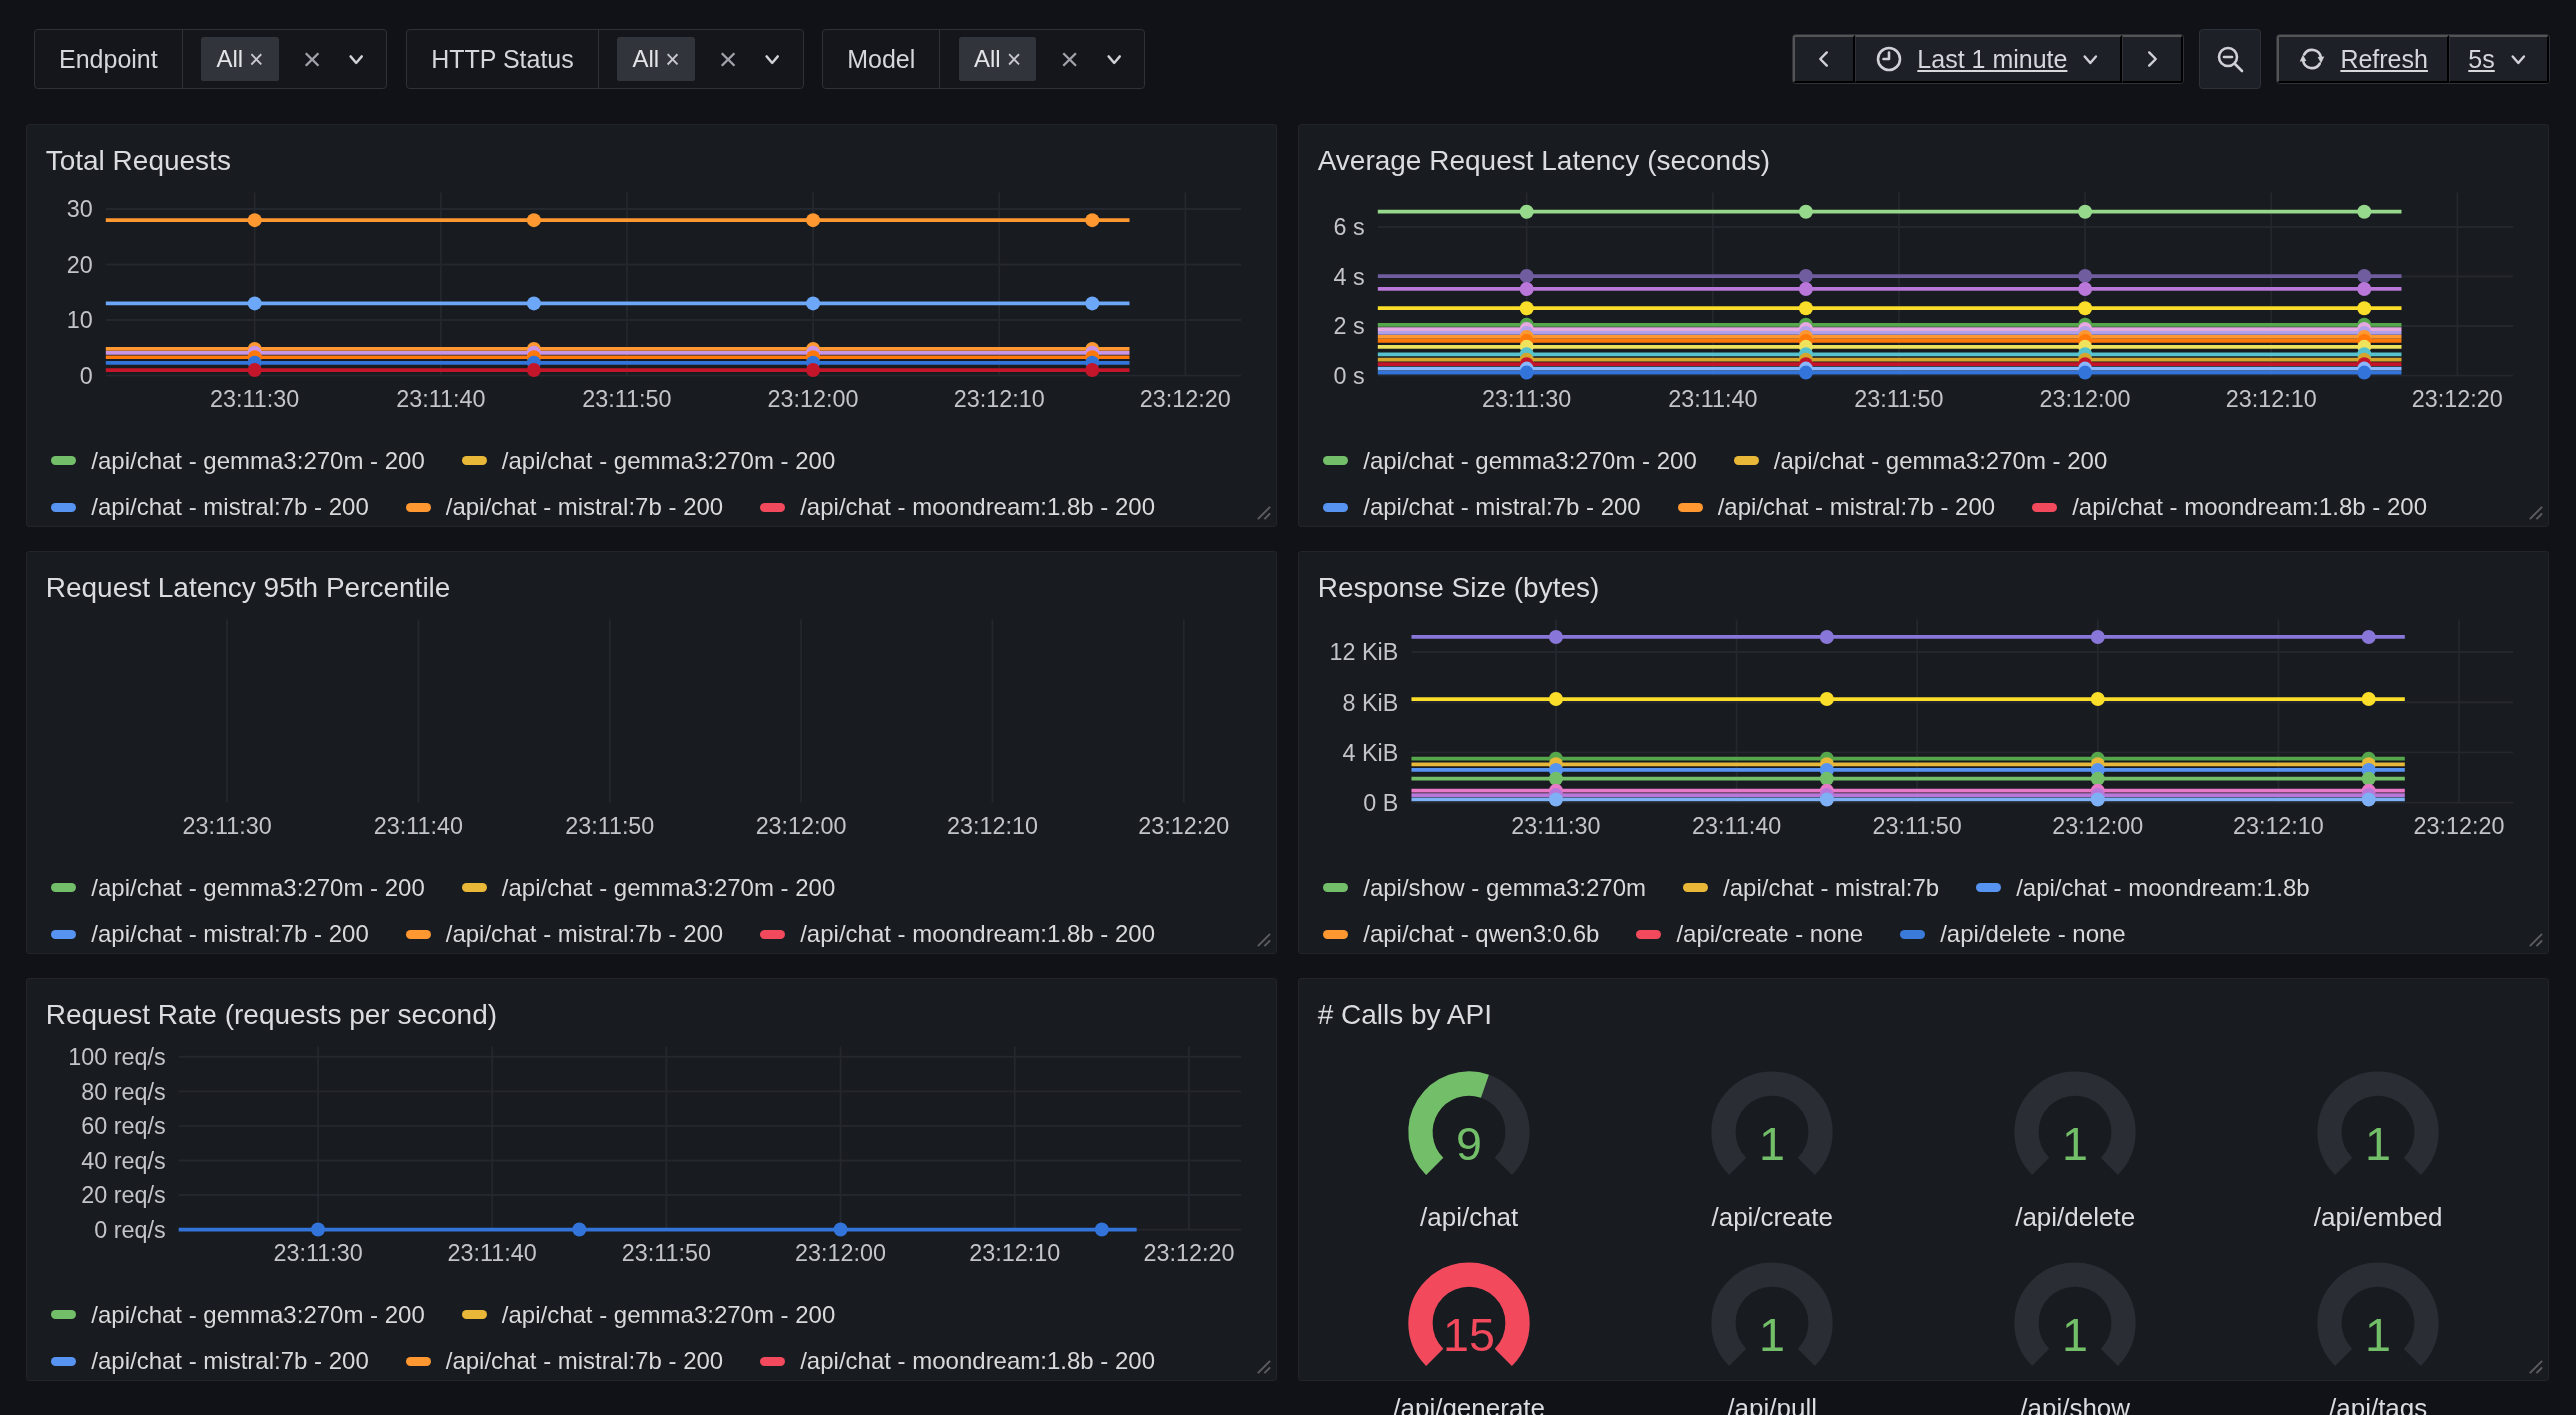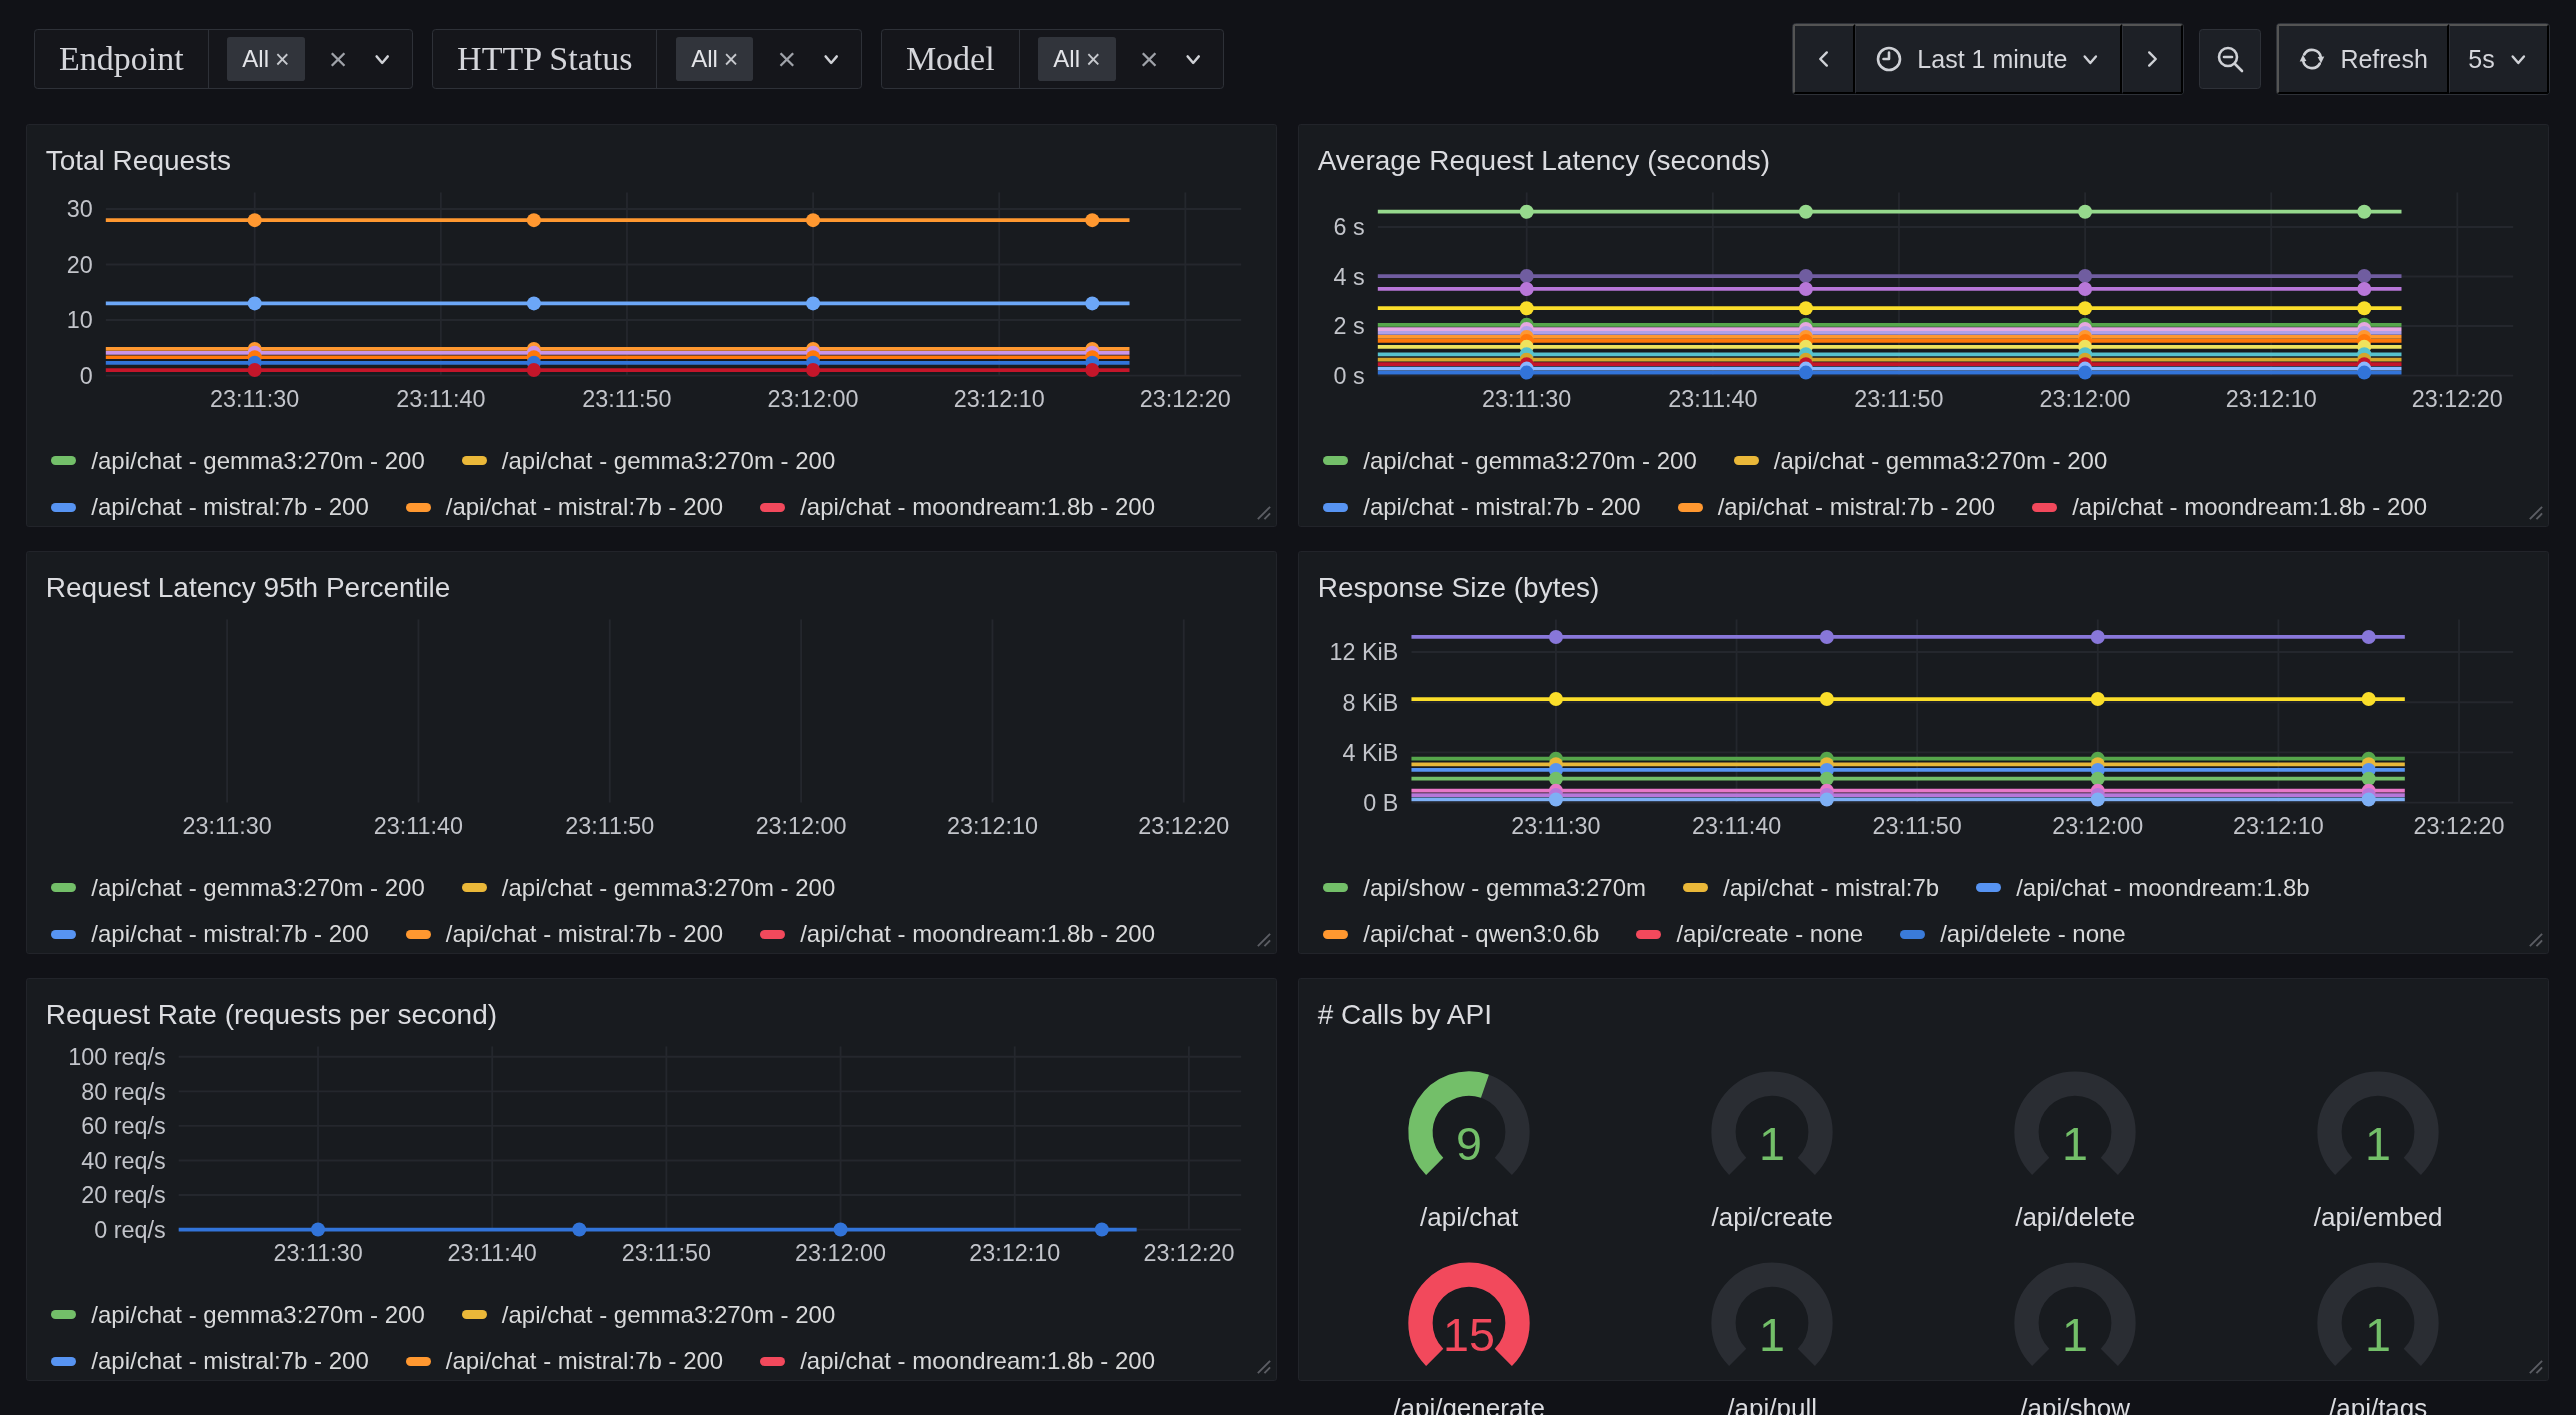--- a/index.html
+++ b/index.html
@@ -6,31 +6,31 @@
   html,body { width:2576px; height:1415px; background:#111217; overflow:hidden;
               font-family:"Liberation Sans", sans-serif; color:#D8D9DA; }
 
   
   .topbar { display:flex; justify-content:space-between; align-items:center;
             padding:28px 26px 0 34px; height:90px; }
   .filters { display:flex; gap:18.7px; }
   .filter-group { display:flex; align-items:center; height:60px;
                   border:0.9px solid #2E3138; border-radius:3.7px; background:#15161B; }
   .filter-label { display:flex; align-items:center; height:100%; padding:0 24px;
-                  font-size:34px; color:#D5D6DB; border-right:0.9px solid #2E3138;font-family:Liberation Serif, serif; }
+                  font-size:25px; color:#D5D6DB; border-right:0.9px solid #2E3138; }
   .filter-body { display:flex; align-items:center; gap:24px; padding:0 18.7px; }
   .chip { display:flex; align-items:center; gap:6px; background:#31343B;
           border-radius:2.8px; padding:8.4px 15px; font-size:24px; color:#E3E4E8; }
   .xglyph { color:#C7C9CE; font-size:25px; line-height:1; }
   .clear-x { color:#9FA2A9; font-size:32px; line-height:1; }
   .icon-btn { display:flex; align-items:center; }
 
   .time-controls { display:flex; align-items:center; gap:15px; }
-  .btn-group { display:flex; height:72px; border:0.9px solid #2E3138;
-               border-radius:3.7px; background:#1D2026; overflow:hidden; }
+  .btn-group { display:flex; height:50px; border:0.9px solid #2E3138;
+               border-radius:3.7px; background:#1D2026; overflow:hidden;text-decoration:underline; }
   .btn { display:flex; align-items:center; gap:13px; padding:0 18.7px;
          font-size:25px; color:#D5D6DB; background:#1D2026; }
   .btn + .btn { border-left:0.9px solid #2E3138; }
   .btn.square { padding:0 15px; }
   .standalone { height:60px; border:0.9px solid #2E3138; border-radius:3.7px;
                 background:#1D2026; display:flex; align-items:center; padding:0 15px; }
   svg.icon { stroke:#CFD1D6; fill:none; stroke-width:2.6; stroke-linecap:round; stroke-linejoin:round; }
 
   
   .dashboard { display:grid; grid-template-columns:1fr 1fr;

